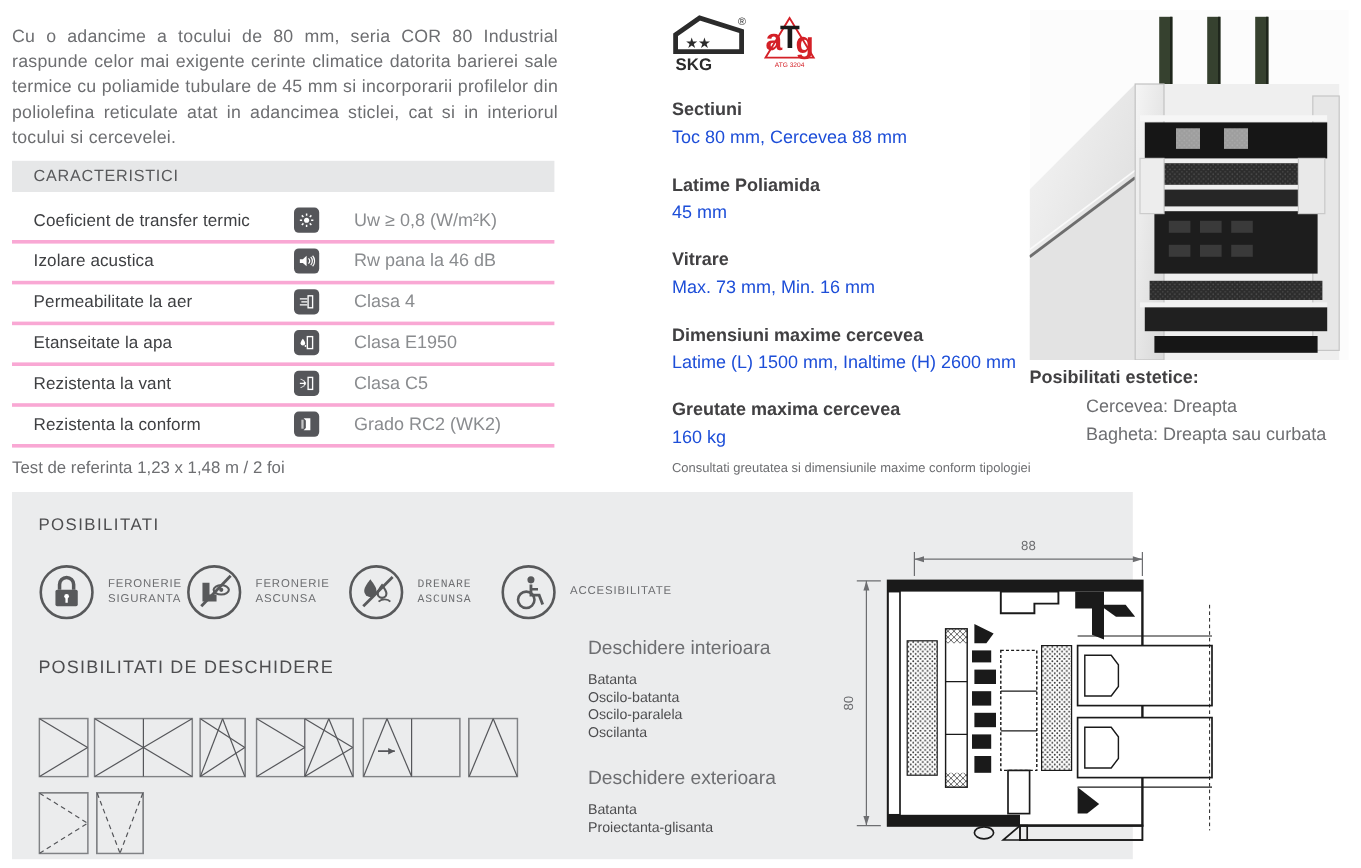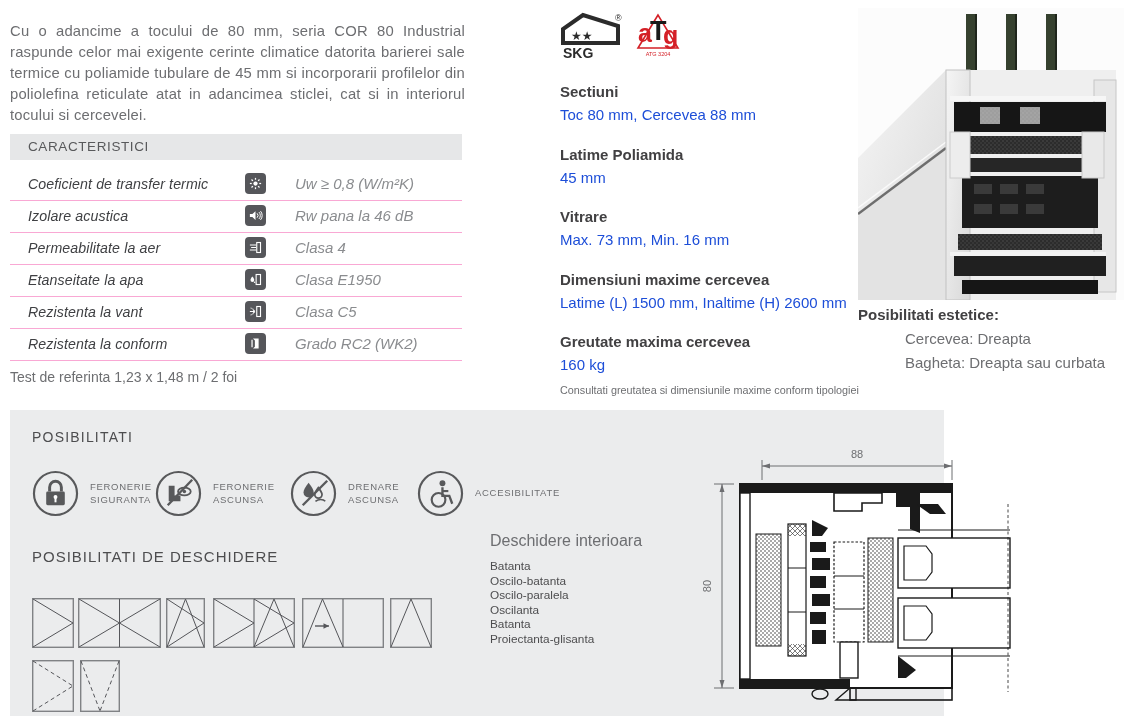--- a/index.html
+++ b/index.html
@@ -8,21 +8,21 @@
 
   
   .intro{position:absolute;left:10px;top:6px;width:455px;font-size:14.8px;line-height:21px;
          color:#6d6e71;text-align:justify;letter-spacing:.2px;}
 
   
   .char{position:absolute;left:10px;top:134px;width:452px;}
   .char-header{height:26px;line-height:26px;background:#e6e7e8;color:#58595b;
                font-size:13.5px;letter-spacing:.6px;padding-left:18px;box-sizing:border-box;}
   .char-table{margin-top:9px;}
-  .crow{position:relative;height:31px;border-bottom:1px solid #f9a8d4;font-style:italic;}
+  .crow{position:relative;height:31px;border-bottom:3px solid #f9a8d4;}
   .clabel{position:absolute;left:18px;top:7px;font-size:14.2px;color:#3f4043;letter-spacing:.1px;}
   .cicon{position:absolute;left:235px;top:4px;width:21px;height:21px;background:#55565a;
          border-radius:4px;display:flex;align-items:center;justify-content:center;}
   .cicon svg{width:15px;height:15px;}
   .cvalue{position:absolute;left:285px;top:6px;font-size:15px;color:#8a8c8f;}
   .char-foot{margin-top:8px;font-size:14px;color:#6d6e71;}
 
   
   .specs{position:absolute;left:560px;top:12px;width:300px;}
   .logos{display:flex;align-items:flex-start;gap:12px;height:52px;}
@@ -282,21 +282,21 @@
         <ellipse cx="30" cy="22" rx="6.5" ry="4" fill="none" stroke="#58595b" stroke-width="1.8"></ellipse>
         <circle cx="30" cy="22" r="1.8" fill="#58595b"></circle>
         <line x1="13" y1="36" x2="38" y2="10" stroke="#58595b" stroke-width="2.4"></line>
       </svg>
       <div class="feature-label">
         <div>FERONERIE</div>
           <div>ASCUNSA</div>
       </div>
     </div>
 
-    <div class="feature" style="left:280px;">
+    <div class="feature" style="left:280px;font-family:Liberation Mono, monospace;">
       <svg viewBox="0 0 48 48">
         <circle cx="24" cy="24" r="22" fill="none" stroke="#58595b" stroke-width="2.2"></circle>
         <path d="M19 13c3.4 4.5 5.2 7.3 5.2 10a5.2 5.2 0 0 1-10.4 0c0-2.7 1.8-5.5 5.2-10z" fill="#58595b"></path>
         <path d="M29 18c2.4 3.2 3.7 5.2 3.7 7.1a3.7 3.7 0 0 1-7.4 0c0-1.9 1.3-3.9 3.7-7.1z" fill="none" stroke="#58595b" stroke-width="1.8"></path>
         <line x1="13" y1="36" x2="38" y2="11" stroke="#58595b" stroke-width="2.4"></line>
         <path d="M26 32c3-2.5 8-2.5 10 0" fill="none" stroke="#58595b" stroke-width="1.6"></path>
       </svg>
       <div class="feature-label">
         <div>DRENARE</div>
           <div>ASCUNSA</div>
@@ -405,20 +405,21 @@
           </g>
         </svg>
     </div>
 
     <div class="open-lists">
       <h3 class="open-h">Deschidere interioara</h3>
       <div class="open-item">Batanta</div>
       <div class="open-item">Oscilo-batanta</div>
       <div class="open-item">Oscilo-paralela</div>
       <div class="open-item">Oscilanta</div>
+      <h3 class="open-h second">Deschidere exterioara</h3>
       <div class="open-item">Batanta</div>
       <div class="open-item">Proiectanta-glisanta</div>
     </div>
 
     <svg class="tdrawing" width="320" height="266" viewBox="0 0 320 266">
       <defs>
         <pattern id="stip" width="4" height="4" patternUnits="userSpaceOnUse">
           <circle cx="1" cy="1" r=".75" fill="#2a2a2a"></circle>
             <circle cx="3" cy="3" r=".75" fill="#2a2a2a"></circle>
         </pattern>

